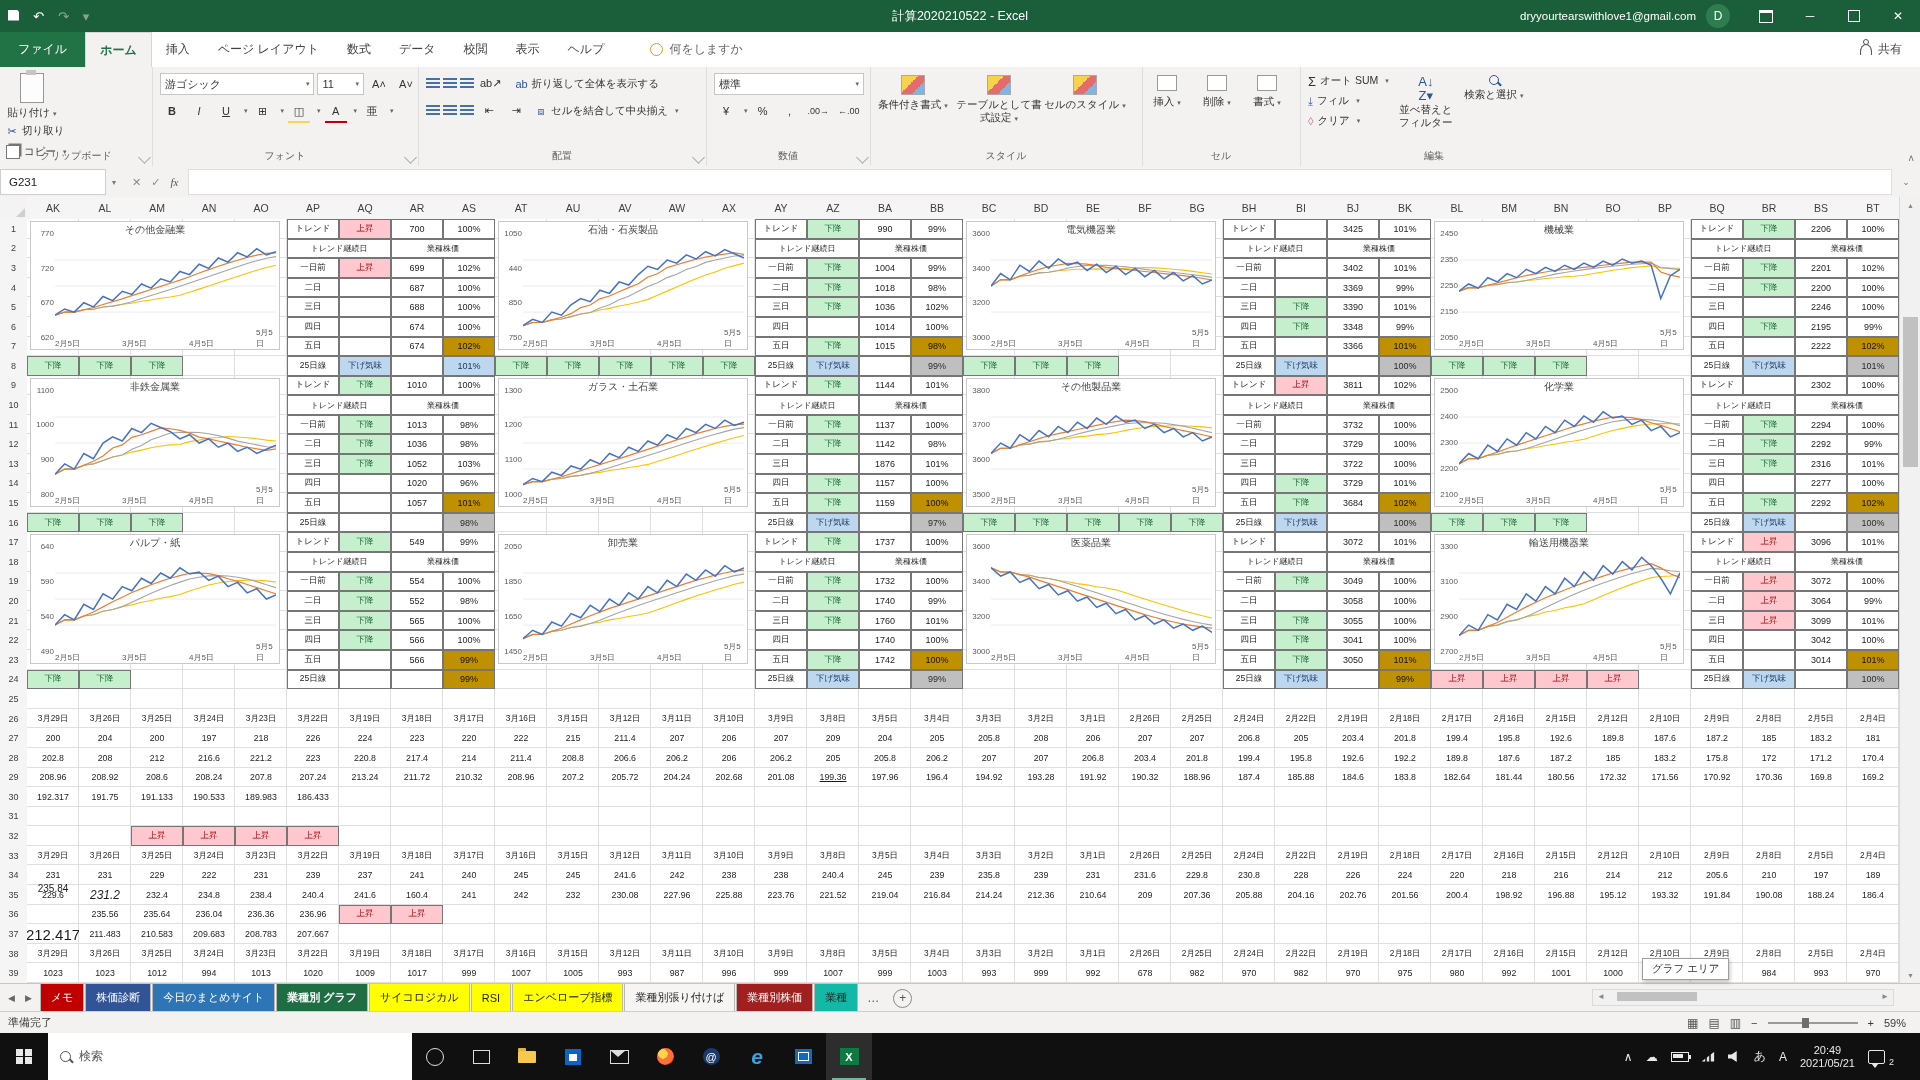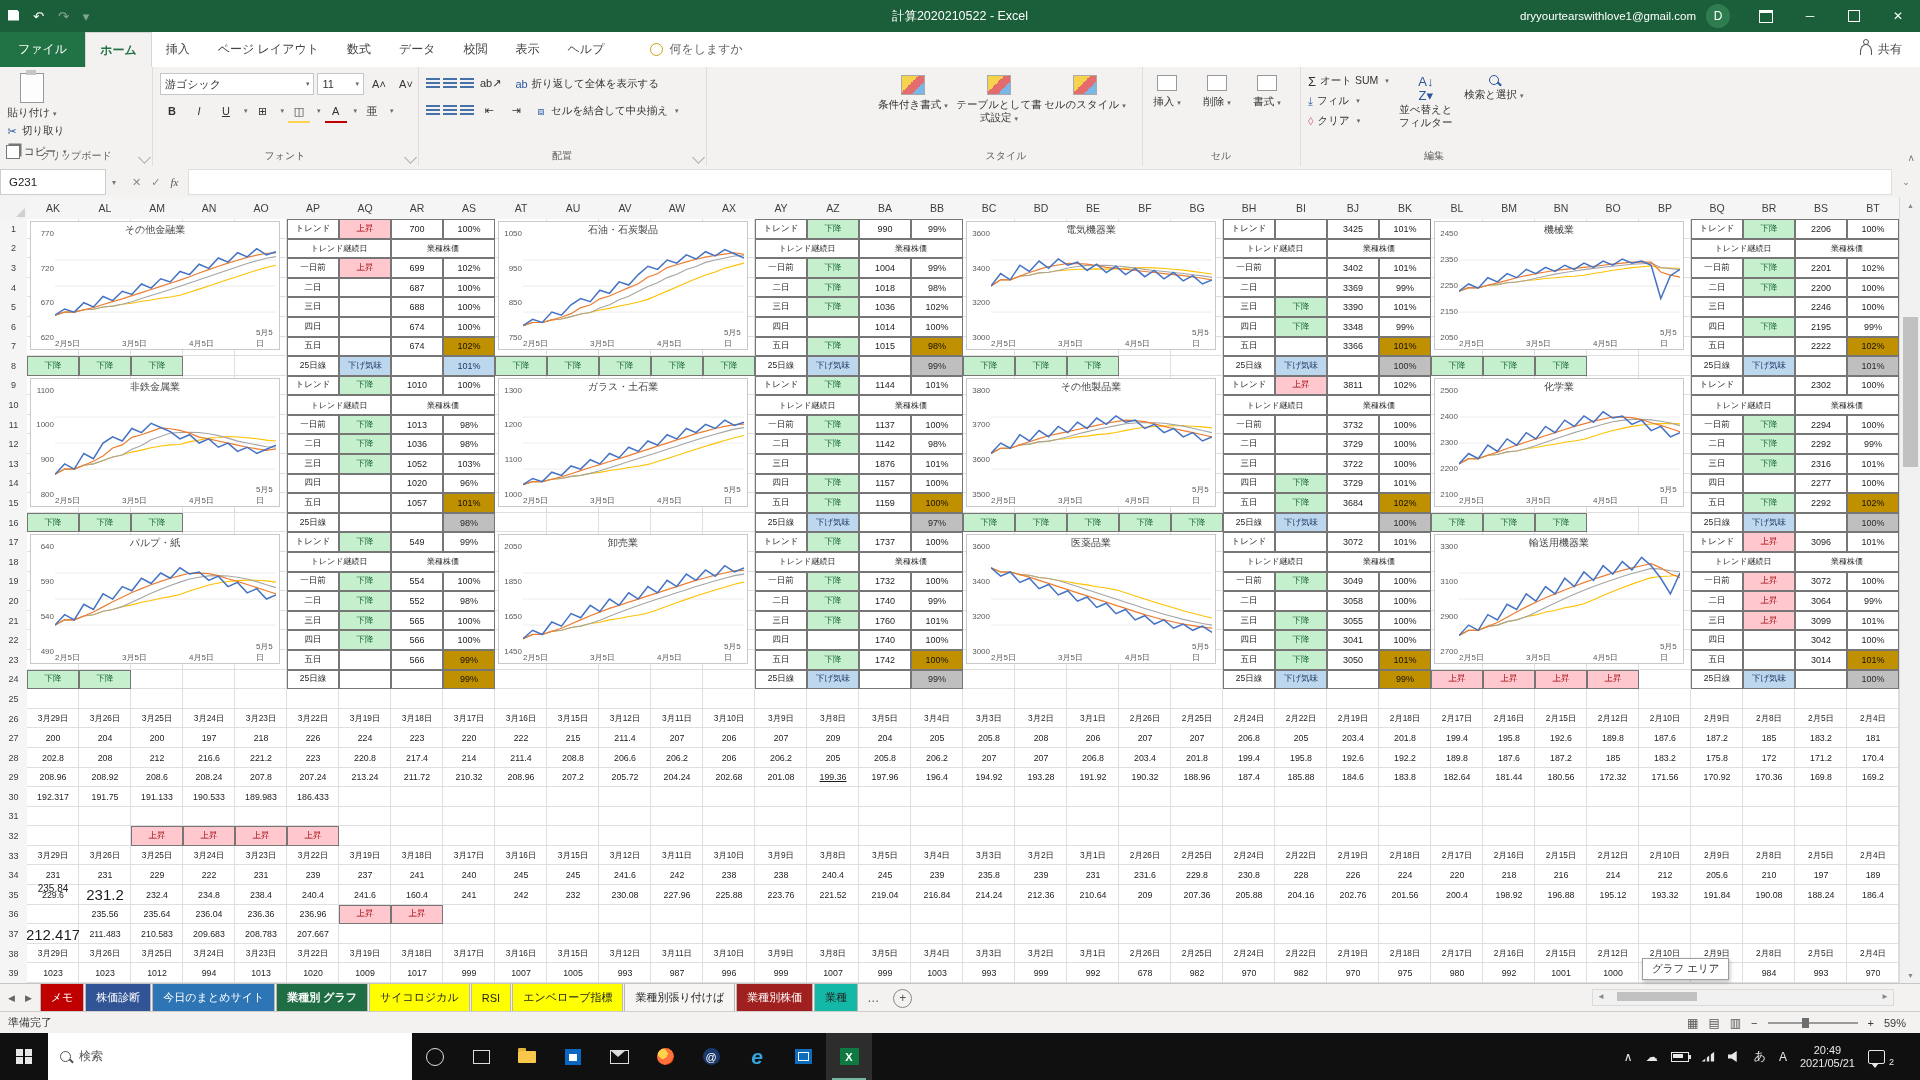--- a/index.html
+++ b/index.html
@@ -279,20 +279,40 @@
               <span class="ic">⧈</span>
               <span>セルを結合して中央揃え</span>
               <span class="dd">▾</span>
             </span>
         </div>
       </div>
       <div class="glabel">配置</div>
       <div class="launch"></div>
     </section>
 
+    <section class="rg" style="left:706px;width:164px;">
+      <div class="rbody">
+        <div class="frow">
+          <span class="combo" style="width:140px;">
+              <span>標準</span>
+              <span class="dd">▾</span>
+            </span>
+        </div>
+        <div class="frow" style="margin-top:6px;">
+          <span class="tbtn">¥</span>
+            <span class="dd">▾</span>
+          <span class="tbtn">%</span>
+          <span class="tbtn">,</span>
+          <span class="tbtn" style="font-size:9px;">.00→</span>
+          <span class="tbtn" style="font-size:9px;">←.00</span>
+        </div>
+      </div>
+      <div class="glabel">数値</div>
+      <div class="launch"></div>
+    </section>
 
     <section class="rg" style="left:870px;width:272px;">
       <div class="rbody">
         <div class="stybtn"><div class="styico"></div><span>条件付き書式</span><span class="dd">▾</span></div>
         <div class="stybtn"><div class="styico"></div><span>テーブルとして書式設定</span><span class="dd">▾</span></div>
         <div class="stybtn"><div class="styico"></div><span>セルのスタイル</span><span class="dd">▾</span></div>
       </div>
       <div class="glabel">スタイル</div>
     </section>
 
@@ -477,21 +497,21 @@
         <div class="cl tblc" style="left: 416px; top: 78.359px; width: 52px; height: 19.5897px; font-size: 9px;">100%</div>
         <div class="cl tblc" style="left: 364px; top: 97.9487px; width: 52px; height: 19.5897px; font-size: 9px;">674</div>
         <div class="cl tblc" style="left: 416px; top: 97.9487px; width: 52px; height: 19.5897px; font-size: 9px;">100%</div>
         <div class="cl tblc" style="left: 364px; top: 117.538px; width: 52px; height: 19.5897px; font-size: 9px;">674</div>
         <div class="cl tblc c-gold" style="left: 416px; top: 117.538px; width: 52px; height: 19.5897px; font-size: 9px;">102%</div>
         <div class="cl tblc" style="left: 364px; top: 137.128px; width: 52px; height: 19.5897px;"></div>
         <div class="cl tblc c-blue" style="left: 416px; top: 137.128px; width: 52px; height: 19.5897px; font-size: 9px;">101%</div>
         <div class="chartbox" style="left: 471px; top: 2px; width: 250px; height: 129.128px;">
           <div class="ctitle">石油・石炭製品</div>
           <div class="ylab" style="left: 1px; top: 7px;">1050</div>
-          <div class="ylab" style="left: 1px; top: 41.7094px;">950</div>
+          <div class="ylab" style="left: 1px; top: 41.7094px;">440</div>
           <div class="ylab" style="left: 1px; top: 76.4188px;">850</div>
           <div class="ylab" style="left: 1px; top: 111.128px;">750</div>
           <div class="xlab" style="left: 24px;">2月5日</div>
           <div class="xlab" style="left: 90.9697px;">3月5日</div>
           <div class="xlab" style="left: 157.939px;">4月5日</div>
           <div class="xlab" style="left: 224.909px;">5月5日</div>
           <svg viewBox="0 0 100 100" preserveAspectRatio="none" style="position: absolute; left: 24px; top: 12px; width: 221px; height: 104.128px;">
             <line x1="0" x2="100" y1="25" y2="25" stroke="#ececec" vector-effect="non-scaling-stroke"></line>
             <line x1="0" x2="100" y1="50" y2="50" stroke="#ececec" vector-effect="non-scaling-stroke"></line>
             <line x1="0" x2="100" y1="75" y2="75" stroke="#ececec" vector-effect="non-scaling-stroke"></line>
@@ -1281,21 +1301,21 @@
         <div class="cl" style="left: 1404px; top: 646.462px; width: 52px; height: 19.5897px; font-size: 8.8px;">220</div>
         <div class="cl" style="left: 1456px; top: 646.462px; width: 52px; height: 19.5897px; font-size: 8.8px;">218</div>
         <div class="cl" style="left: 1508px; top: 646.462px; width: 52px; height: 19.5897px; font-size: 8.8px;">216</div>
         <div class="cl" style="left: 1560px; top: 646.462px; width: 52px; height: 19.5897px; font-size: 8.8px;">214</div>
         <div class="cl" style="left: 1612px; top: 646.462px; width: 52px; height: 19.5897px; font-size: 8.8px;">212</div>
         <div class="cl" style="left: 1664px; top: 646.462px; width: 52px; height: 19.5897px; font-size: 8.8px;">205.6</div>
         <div class="cl" style="left: 1716px; top: 646.462px; width: 52px; height: 19.5897px; font-size: 8.8px;">210</div>
         <div class="cl" style="left: 1768px; top: 646.462px; width: 52px; height: 19.5897px; font-size: 8.8px;">197</div>
         <div class="cl" style="left: 1820px; top: 646.462px; width: 52px; height: 19.5897px; font-size: 8.8px;">189</div>
         <div class="cl" style="left: 0px; top: 666.051px; width: 52px; height: 19.5897px; font-size: 8.8px;">229.6</div>
-        <div class="cl" style="left: 52px; top: 666.051px; width: 52px; height: 19.5897px; font-size: 15px;">231.2</div>
+        <div class="cl" style="left: 52px; top: 666.051px; width: 52px; height: 19.5897px; font-size: 12px; font-style: italic;">231.2</div>
         <div class="cl" style="left: 104px; top: 666.051px; width: 52px; height: 19.5897px; font-size: 8.8px;">232.4</div>
         <div class="cl" style="left: 156px; top: 666.051px; width: 52px; height: 19.5897px; font-size: 8.8px;">234.8</div>
         <div class="cl" style="left: 208px; top: 666.051px; width: 52px; height: 19.5897px; font-size: 8.8px;">238.4</div>
         <div class="cl" style="left: 260px; top: 666.051px; width: 52px; height: 19.5897px; font-size: 8.8px;">240.4</div>
         <div class="cl" style="left: 312px; top: 666.051px; width: 52px; height: 19.5897px; font-size: 8.8px;">241.6</div>
         <div class="cl" style="left: 364px; top: 666.051px; width: 52px; height: 19.5897px; font-size: 8.8px;">160.4</div>
         <div class="cl" style="left: 416px; top: 666.051px; width: 52px; height: 19.5897px; font-size: 8.8px;">241</div>
         <div class="cl" style="left: 468px; top: 666.051px; width: 52px; height: 19.5897px; font-size: 8.8px;">242</div>
         <div class="cl" style="left: 520px; top: 666.051px; width: 52px; height: 19.5897px; font-size: 8.8px;">232</div>
         <div class="cl" style="left: 572px; top: 666.051px; width: 52px; height: 19.5897px; font-size: 8.8px;">230.08</div>

